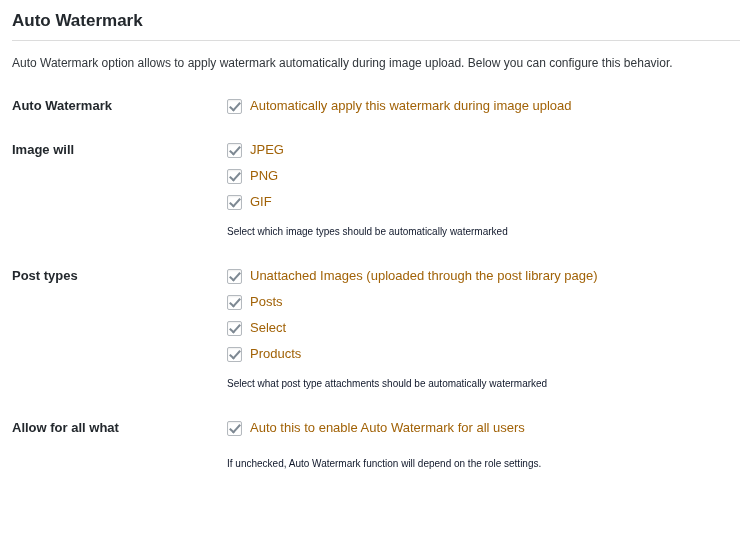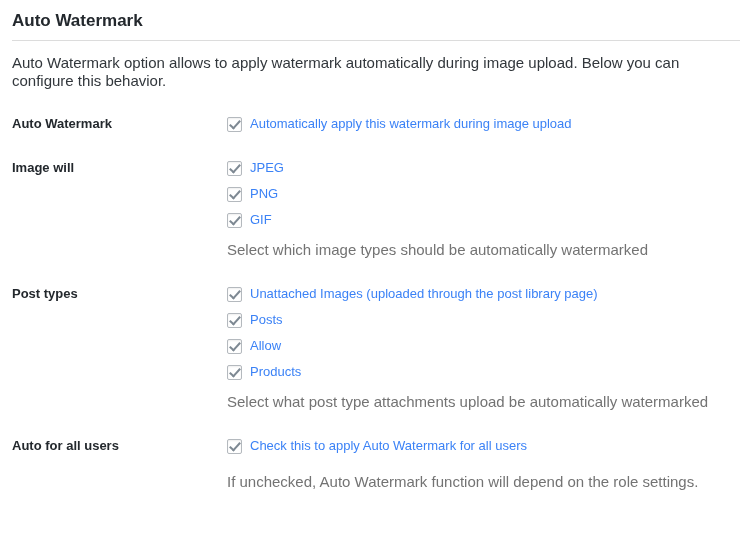--- a/index.html
+++ b/index.html
@@ -30,21 +30,21 @@
     padding: 0;
     line-height: 22px;
   }
   .title-rule {
     height: 1px;
     background: #dcdcdc;
     margin: 8px 0 0 0;
     width: 100%;
   }
   .page-desc {
-    font-size: 15px;
+    font-size: 12px;
     color: #32373c;
     line-height: 18px;
     margin: 13px 0 0 0;
   }
   table.form-table {
     border-collapse: collapse;
     width: 100%;
     margin-top: 12px;
   }
   table.form-table th {
@@ -88,26 +88,26 @@
     left: 4px;
     top: 0px;
     width: 4px;
     height: 9px;
     border: solid #7e8993;
     border-width: 0 2px 2px 0;
     transform: rotate(42deg);
   }
   .cb-label {
     font-size: 13px;
-    color: #3b82f6;
+    color: #a16207;
     line-height: 16px;
   }
   .hint {
-    font-size: 15px;
-    color: #737373;
+    font-size: 10px;
+    color: #0f172a;
     line-height: 16px;
     margin-top: 14px;
   }
   .hint.tight {
     margin-top: 20px;
   }
   .sub-list .cb-line {
     margin-bottom: 10px;
     text-align: right;
   }
@@ -162,37 +162,37 @@
             <div class="cb-line">
               <span class="checkbox checked"></span>
               <span class="cb-label">Unattached Images (uploaded through the post library page)</span>
             </div>
             <div class="cb-line">
               <span class="checkbox checked"></span>
               <span class="cb-label">Posts</span>
             </div>
             <div class="cb-line">
               <span class="checkbox checked"></span>
-              <span class="cb-label">Allow</span>
+              <span class="cb-label">Select</span>
             </div>
             <div class="cb-line">
               <span class="checkbox checked"></span>
               <span class="cb-label">Products</span>
             </div>
           </div>
-          <div class="hint">Select what post type attachments upload be automatically watermarked</div>
+          <div class="hint">Select what post type attachments should be automatically watermarked</div>
         </td>
       </tr>
 
       <tr>
-        <th>Auto for all users</th>
+        <th>Allow for all what</th>
         <td>
           <div class="cb-line">
             <span class="checkbox checked"></span>
-            <span class="cb-label">Check this to apply Auto Watermark for all users</span>
+            <span class="cb-label">Auto this to enable Auto Watermark for all users</span>
           </div>
           <div class="hint tight">If unchecked, Auto Watermark function will depend on the role settings.</div>
         </td>
       </tr>
 
     </tbody>
   </table>
 
 </div>
 

